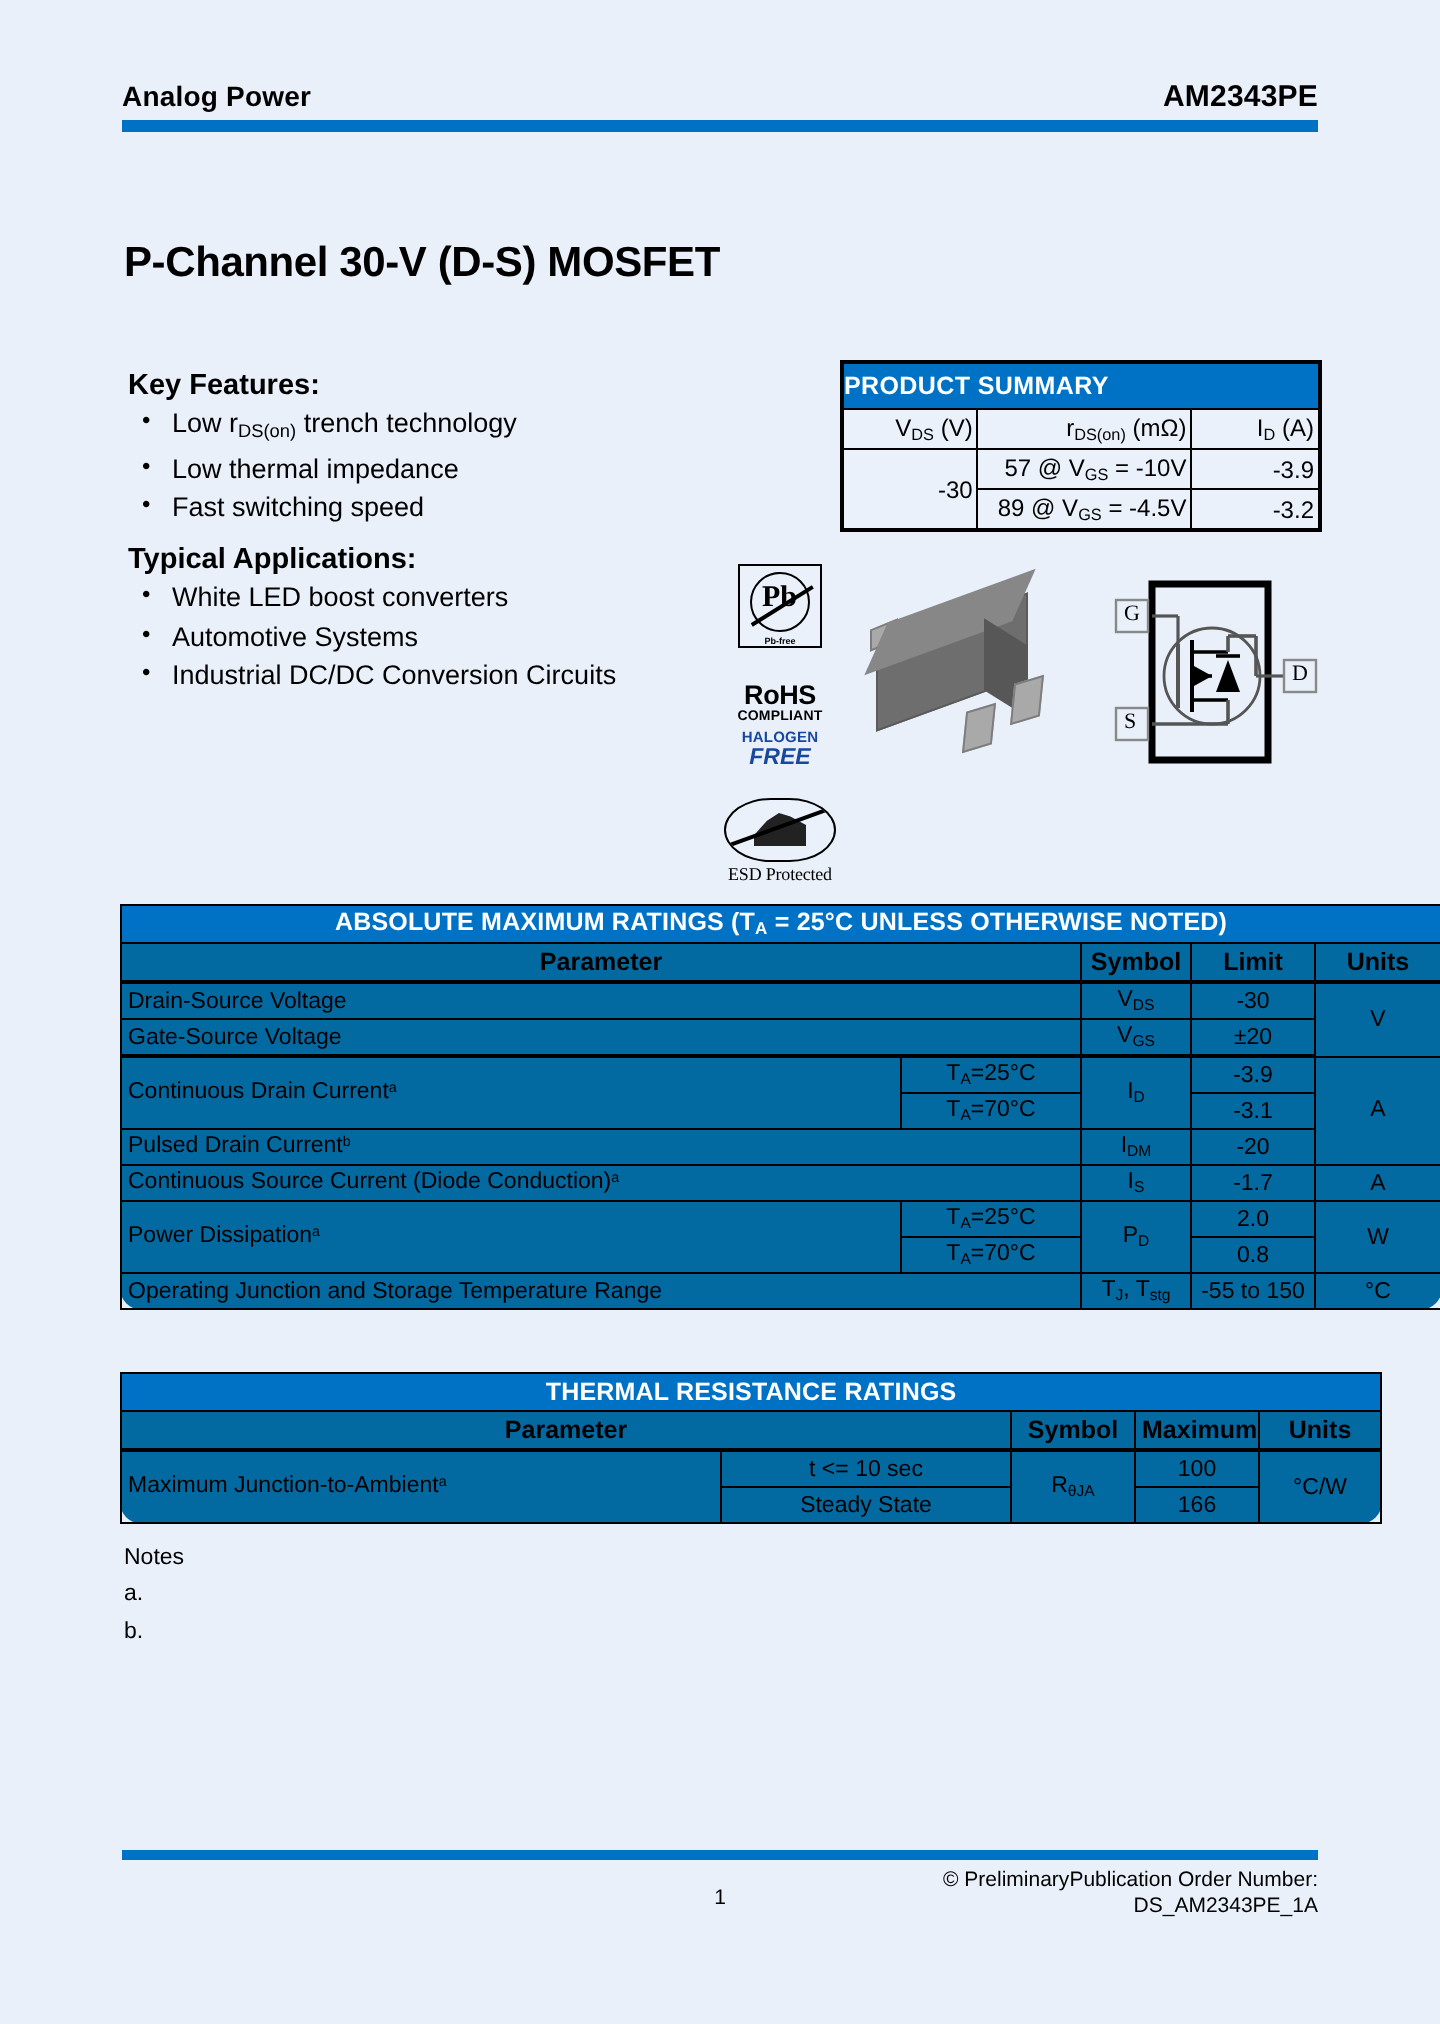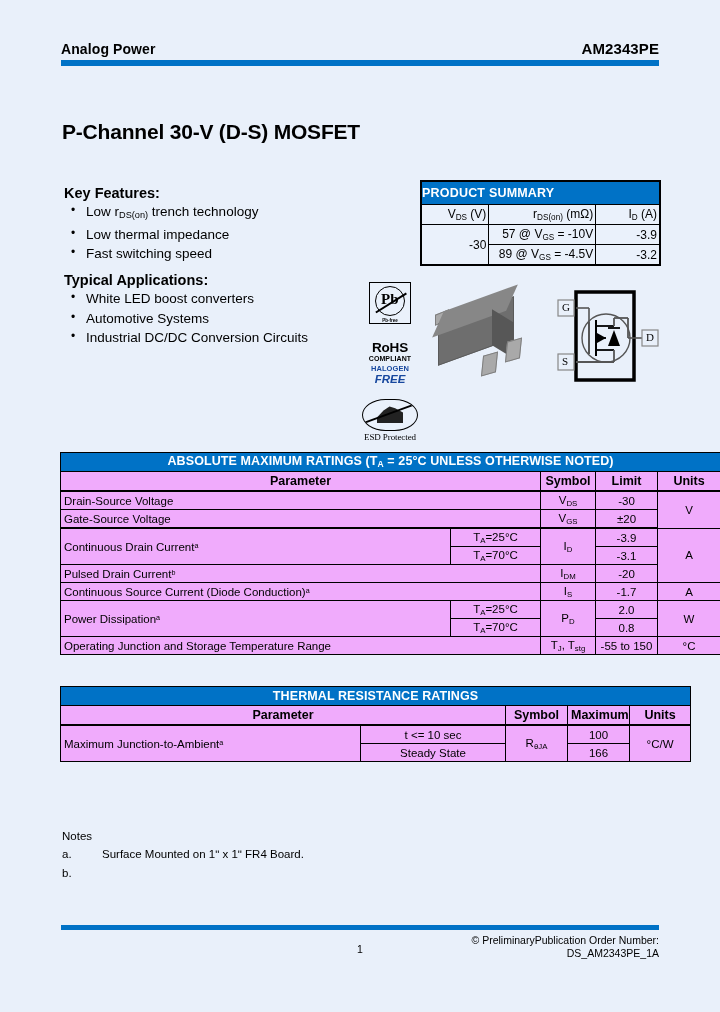--- a/index.html
+++ b/index.html
@@ -77,32 +77,32 @@
   .pin2{left:52px;top:62px;width:13px;height:18px;transform:skewY(-22deg) rotate(6deg);}
   .pin3{left:5px;top:20px;width:12px;height:9px;transform:skewY(-22deg);}
 
   
   .sch{position:absolute;left:556px;top:288px;width:104px;height:98px;}
 
   
   .tblwrap{position:absolute;left:60px;width:600px;}
   .t1{top:452px;}
   .t2{top:686px;}
-  table.dt{border-collapse:collapse;width:600px;background:#f0abfc;table-layout:fixed;}
+  table.dt{border-collapse:collapse;width:600px;background:#0369a1;table-layout:fixed;border-radius:11px;}
   table.dt td,table.dt th{border:1px solid #000;font-size:11.5px;padding:0 3px;height:17px;}
   table.dt .banner{background:#0072c6;color:#fff;font-weight:bold;text-align:center;font-size:12.5px;
     height:18px;letter-spacing:.1px;border:1px solid #000;}
   table.dt .colhdr{font-weight:bold;text-align:center;font-size:12.5px;height:18px;}
   .pname{text-align:left;padding-left:3px;}
   .ctr{text-align:center;}
   .thickt{border-top:2px solid #000 !important;}
   .thickb{border-bottom:2px solid #000 !important;}
 
   
-  .notes{position:absolute;left:62px;top:828px;width:500px;}
+  .notes{position:absolute;left:62px;top:771px;width:500px;}
   .notes .nt{font-size:11.5px;line-height:17px;}
   .nrow{display:flex;font-size:11.5px;line-height:19px;}
   .nlbl{width:40px;}
 
   
   .ftr{position:absolute;left:61px;top:925px;width:598px;}
   .ftr-rule{height:5px;background:#0072c6;width:598px;}
   .ftr-row{display:flex;justify-content:flex-end;margin-top:4px;font-size:10.5px;}
   .ftr-mid{position:absolute;left:0;right:0;top:9px;text-align:center;font-size:10.5px;}
   .ftr-right{text-align:right;line-height:13px;}
@@ -333,21 +333,20 @@
         <td class="ctr">166</td>
       </tr>
     </tbody>
       </table>
   </div>
 
   <div class="notes">
     <div class="nt">Notes</div>
     <div class="nrow">
       <div class="nlbl">a.</div>
-      <div>Surface Mounted on 1ʺ x 1ʺ FR4 Board.</div>
     </div>
     <div class="nrow">
       <div class="nlbl">b.</div>
     </div>
   </div>
 
   <div class="ftr">
     <div class="ftr-rule"></div>
     <div style="position:relative;">
       <div class="ftr-row">

